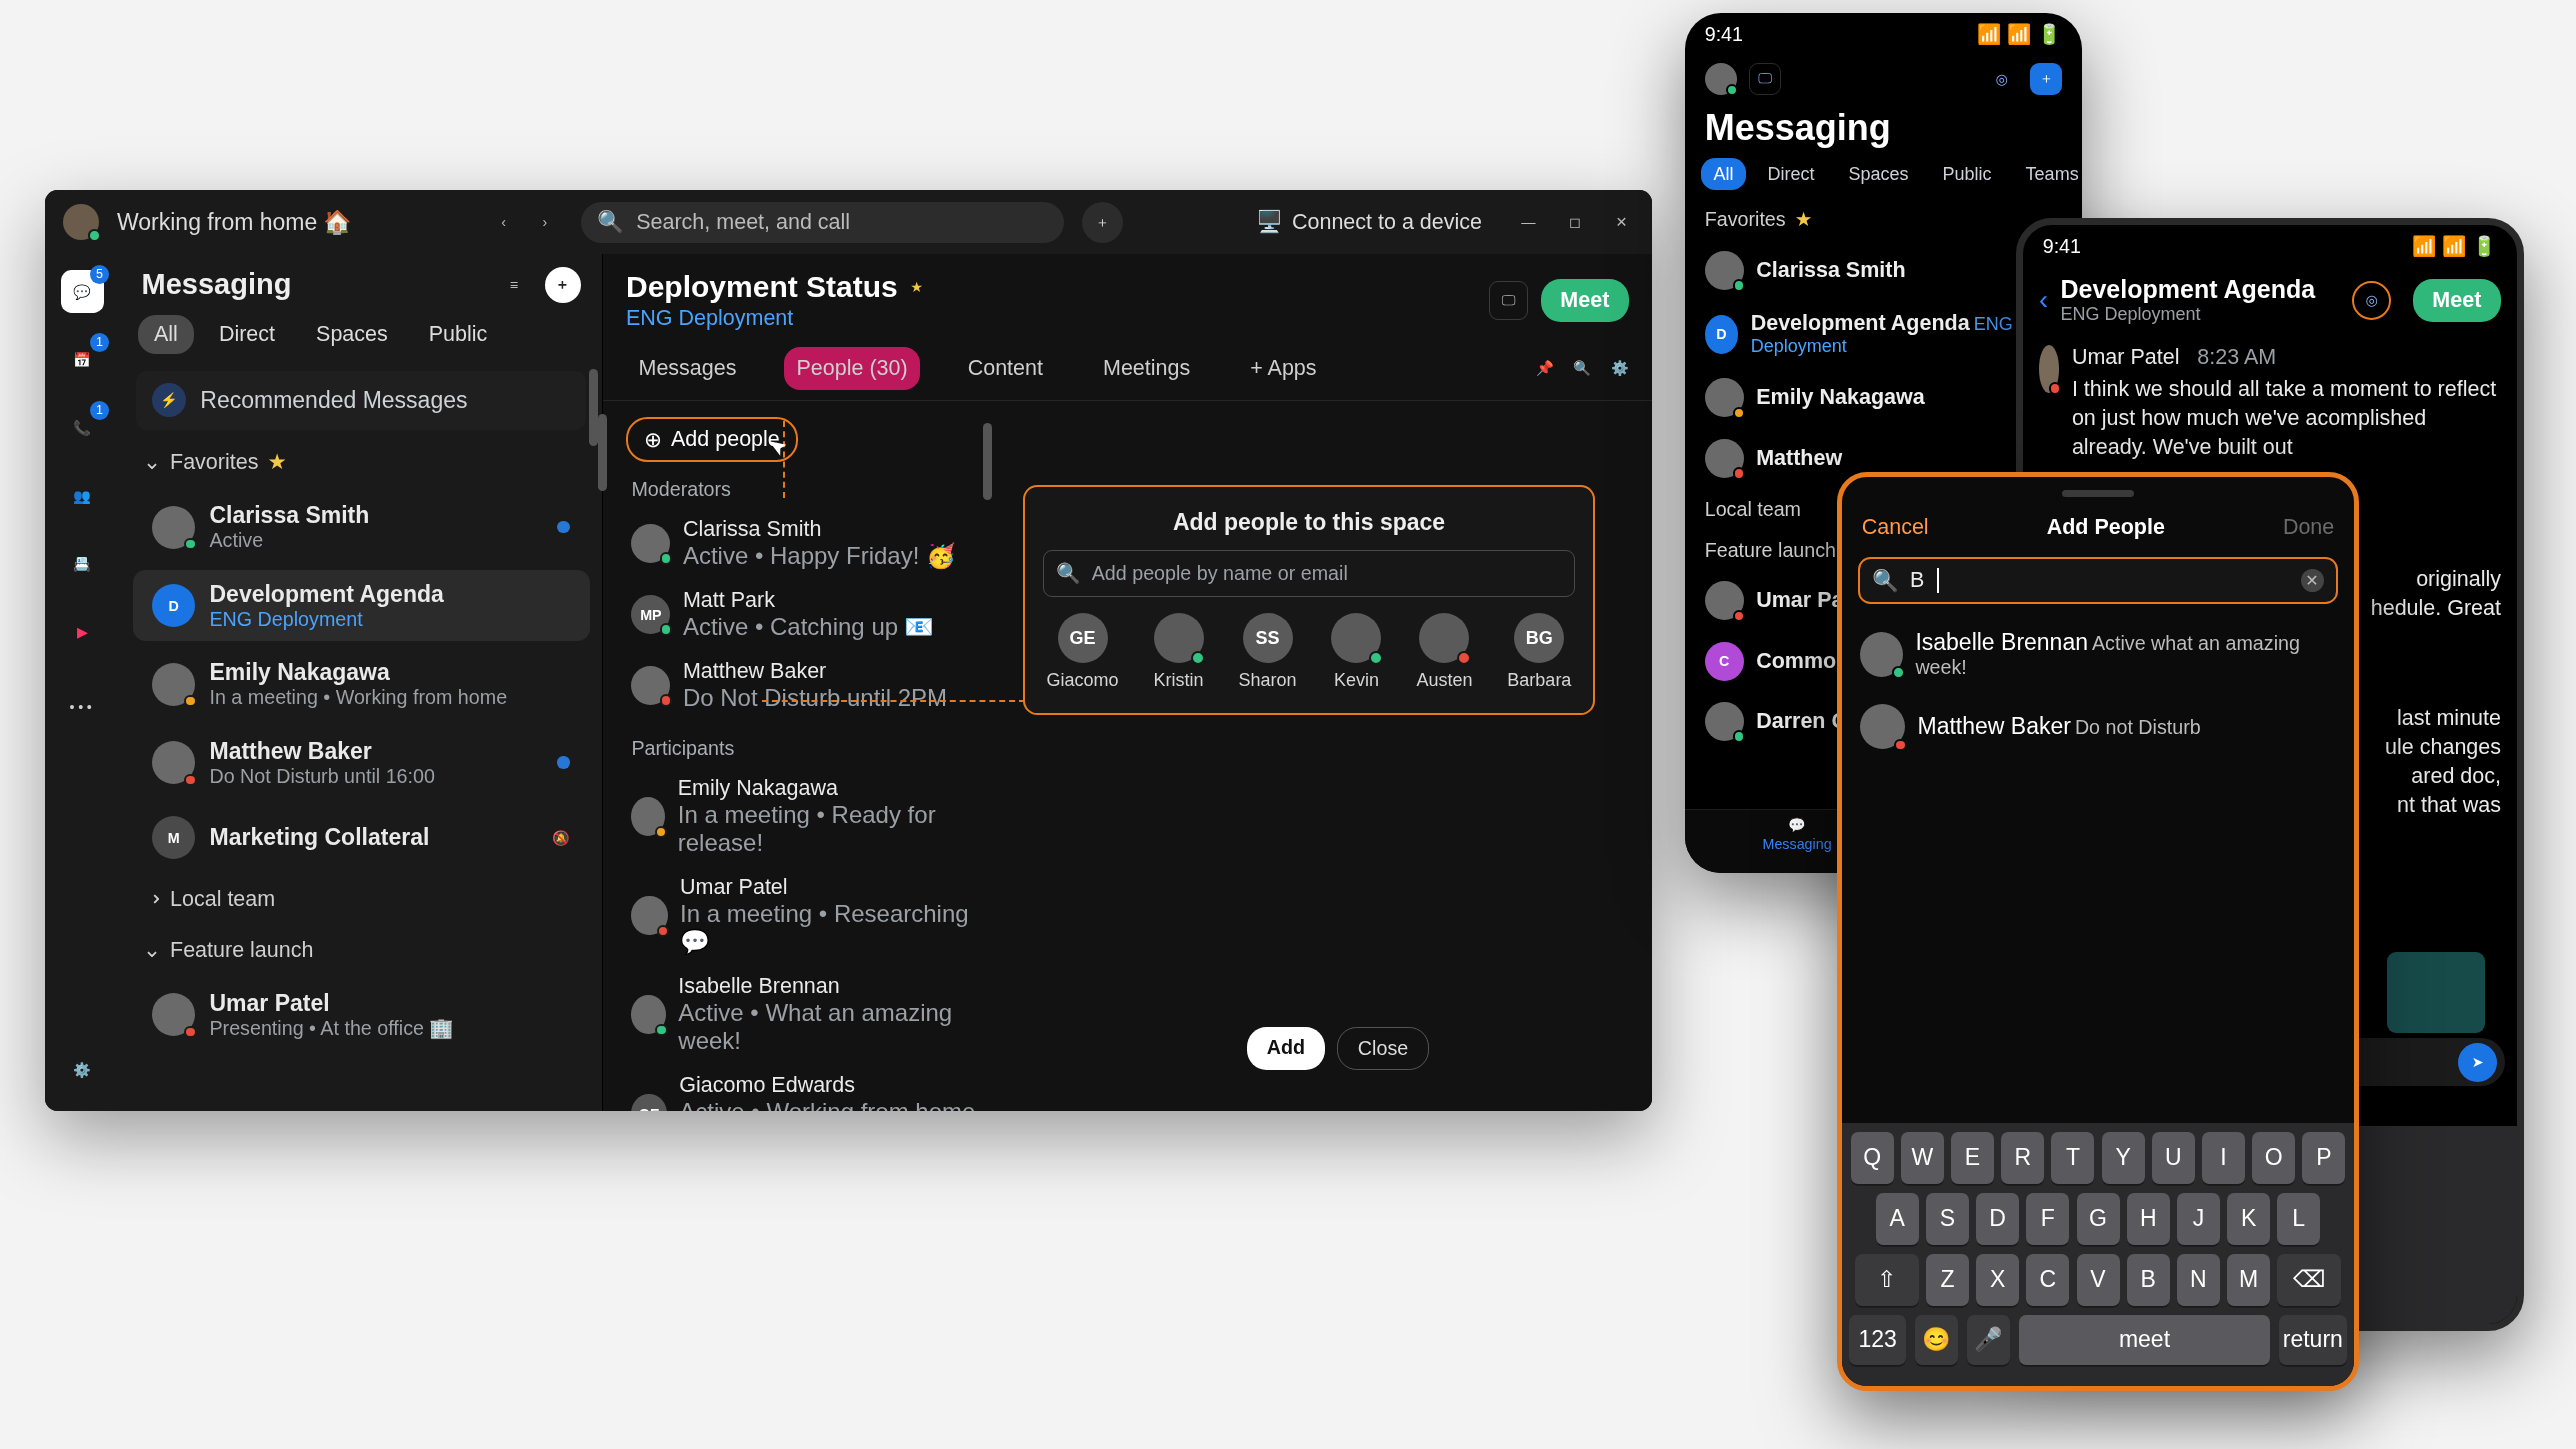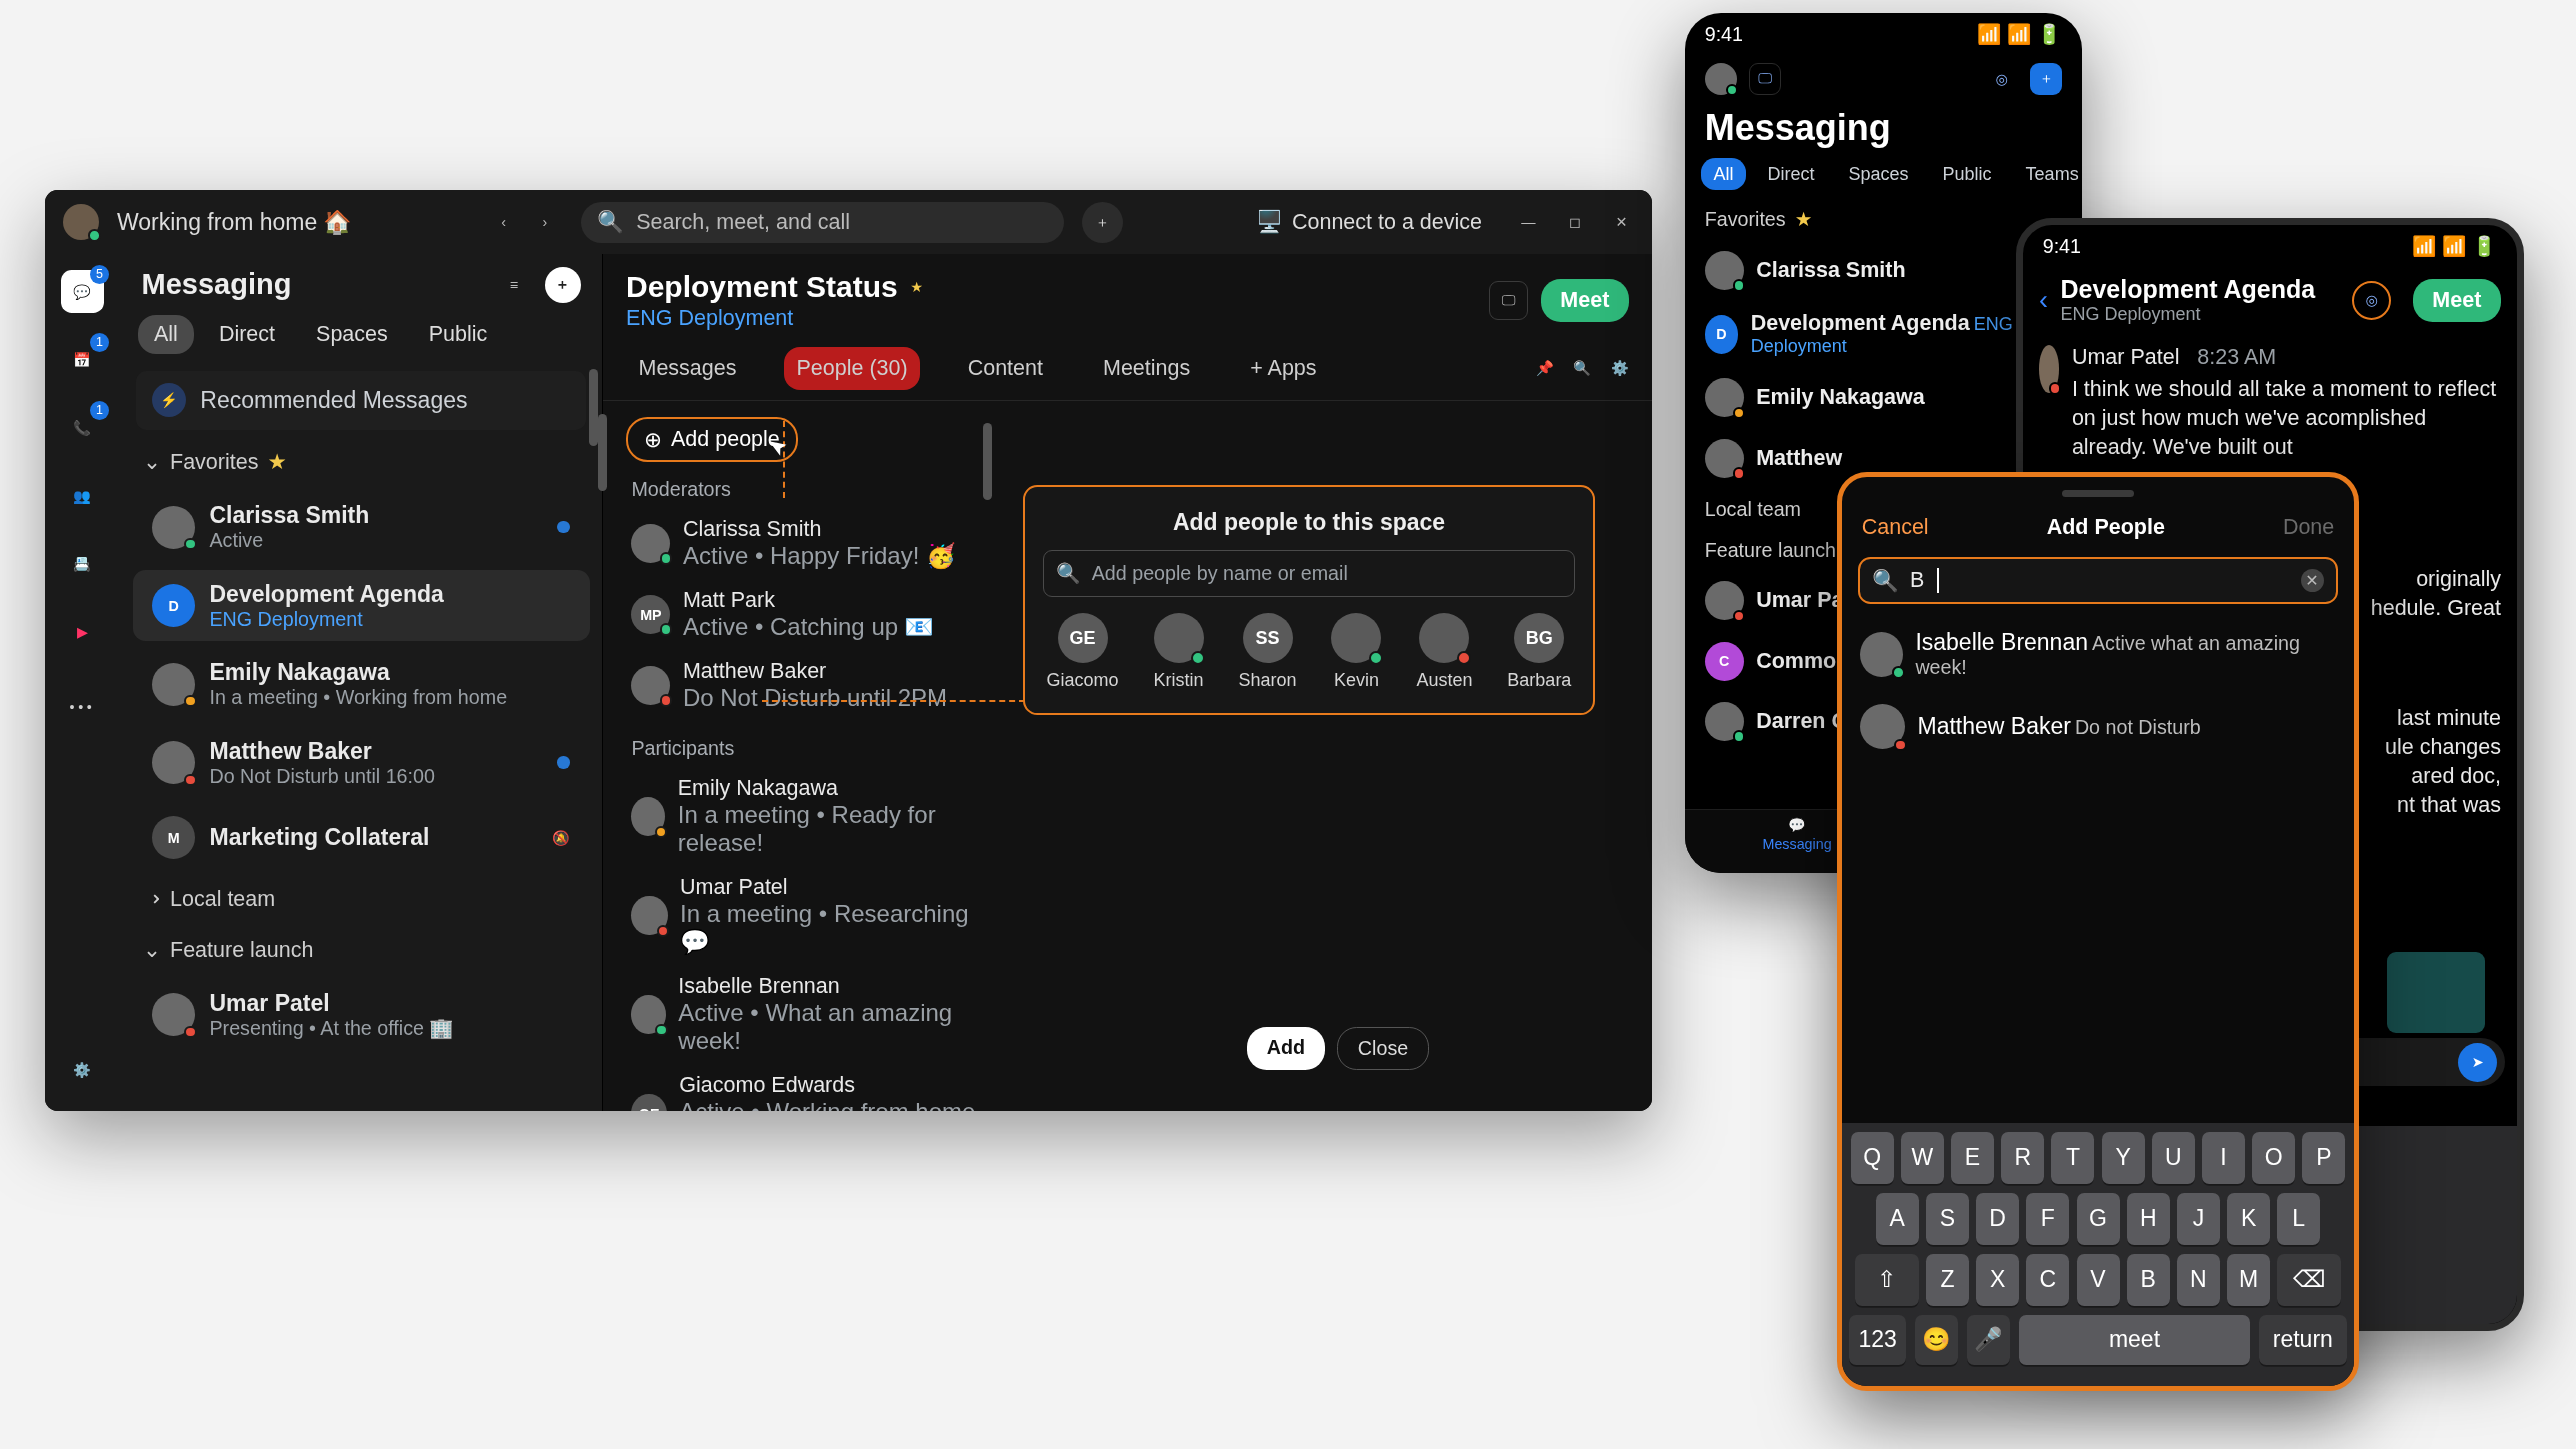--- a/index.html
+++ b/index.html
@@ -78,21 +78,21 @@
   .scroll-thumb{position:absolute;right:3.6px;top:5.4px;width:9px;height:77px;border-radius:5.4px;background:#555}
   .main{flex:1;background:var(--window2);display:flex;flex-direction:column;position:relative}
   .space-head{display:flex;align-items:center;gap:14.3px;padding:16px 23px}
   .space-title{color:#fff;font-size:30px;font-weight:700}
   .space-sub{color:#4aa3ff;font-size:21.5px}
   .space-head .right{margin-left:auto;display:flex;align-items:center;gap:12.5px}
   .sqbtn{width:39px;height:39px;border-radius:9px;border:0.9px solid #3b3b3b;display:flex;align-items:center;justify-content:center;color:#bbb}
   .meet{background:var(--meet);color:#fff;padding:9px 19.7px;border-radius:19.7px;font-size:21.5px;font-weight:600}
   .space-tabs{display:flex;align-items:center;gap:35px;padding:0 23px 10.7px;border-bottom:0.9px solid #262626}
   .stab{color:#cfcfcf;font-size:21.5px;padding:9px 12.5px;border-radius:16px}
-  .stab.active{background:#b91c1c}
+  .stab.active{background:#be185d}
   .stab.apps{color:#cfcfcf;display:flex;align-items:center;gap:7.2px}
   .space-tabs .ractions{margin-left:auto;display:flex;gap:19.7px;color:#bbb}
   .people-area{display:flex;gap:21.5px;padding:16px 23px;position:relative;flex:1}
   .people-list{flex:0 0 361px;position:relative}
   .add-people{display:inline-flex;align-items:center;gap:9px;color:#fff;font-size:21.5px;padding:7.2px 16px;border:2.7px solid var(--accent-border);border-radius:21.5px}
   .people-list .group{color:#a9aeb4;font-size:19.7px;margin:16px 5.4px 7.2px}
   .prow{display:flex;align-items:center;gap:12.5px;padding:9px 5.4px}
   .prow .av{width:39px;height:39px;border-radius:50%;background:#6a6a6a;position:relative;display:flex;align-items:center;justify-content:center;color:#fff;font-weight:700}
   .prow .t{display:flex;flex-direction:column}
   .prow .nm{color:#eaeaea;font-size:21.5px}
@@ -729,17 +729,17 @@
           <div class="key">N</div>
           <div class="key">M</div>
         </span>
       <div class="key dark wide">⌫</div>
     </div>
     <div class="krow fn">
       <div class="key dark" style="width:57px">123</div>
       <div class="key dark" style="width:43px">😊</div>
       <div class="key dark" style="width:43px">🎤</div>
       <div class="key space">meet</div>
-      <div class="key dark" style="width:88px">return</div>
+      <div class="key dark" style="width:68px">return</div>
     </div>
   </div>
 </div>
 
 
 </body></html>

